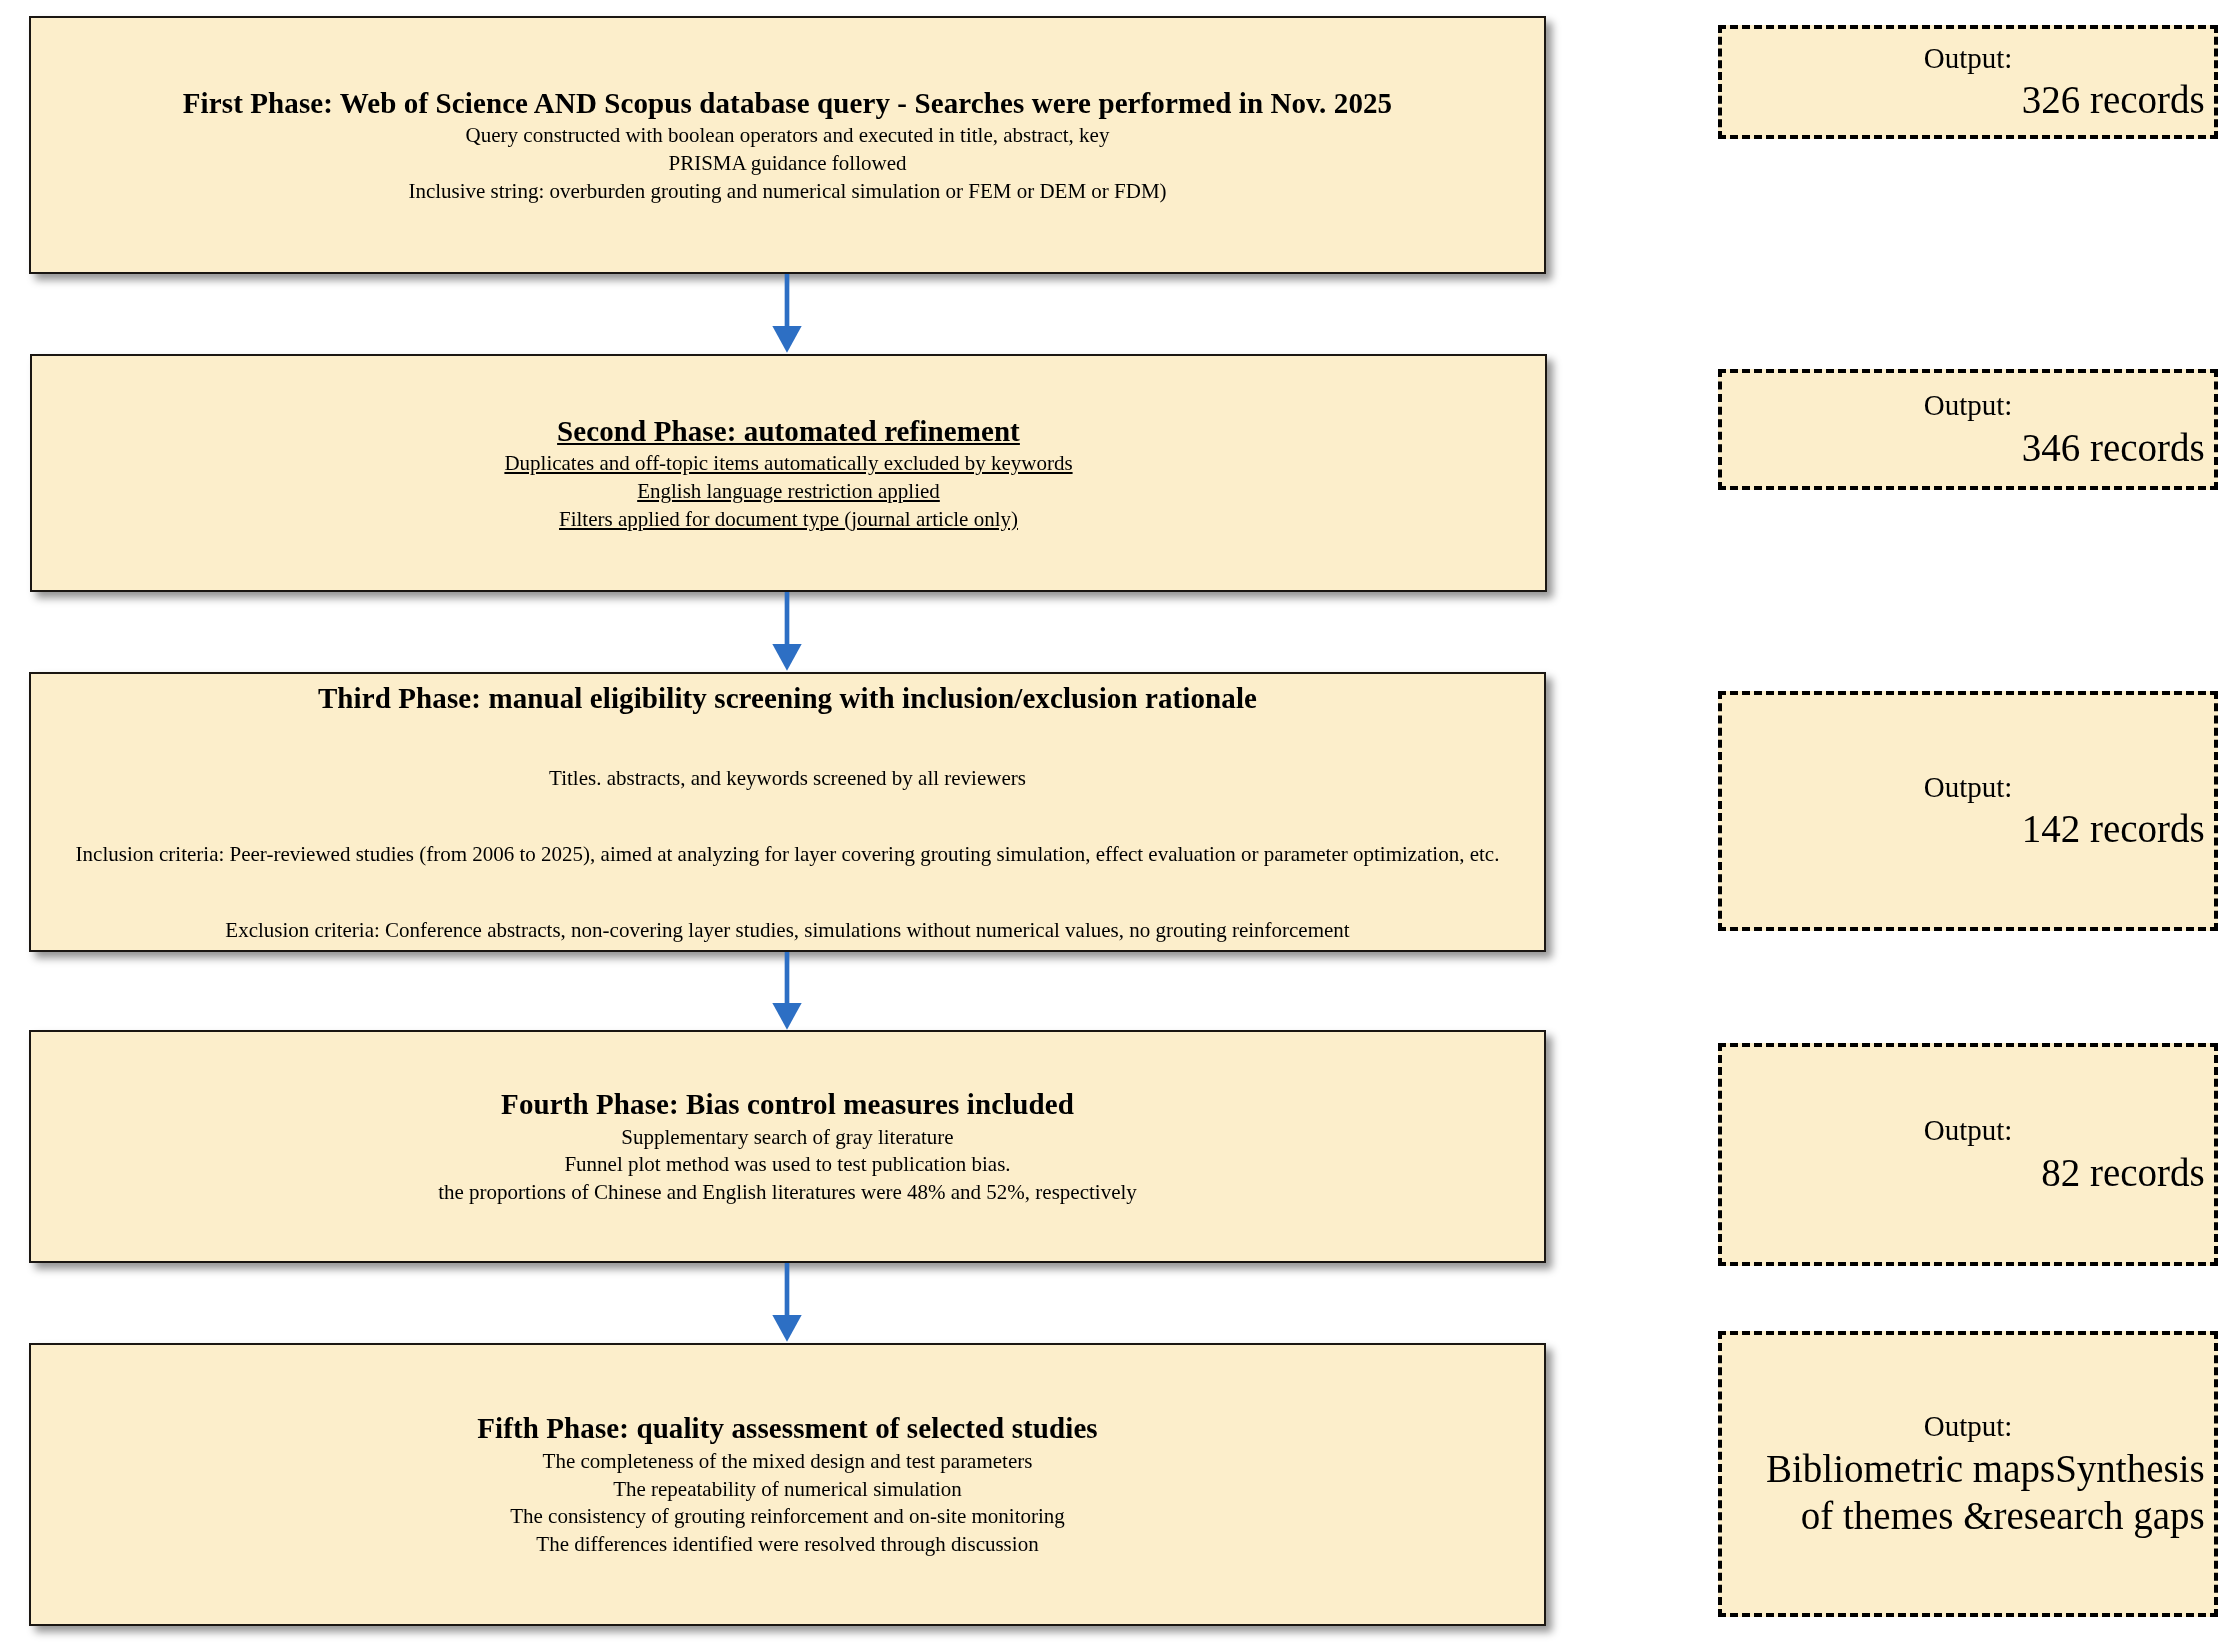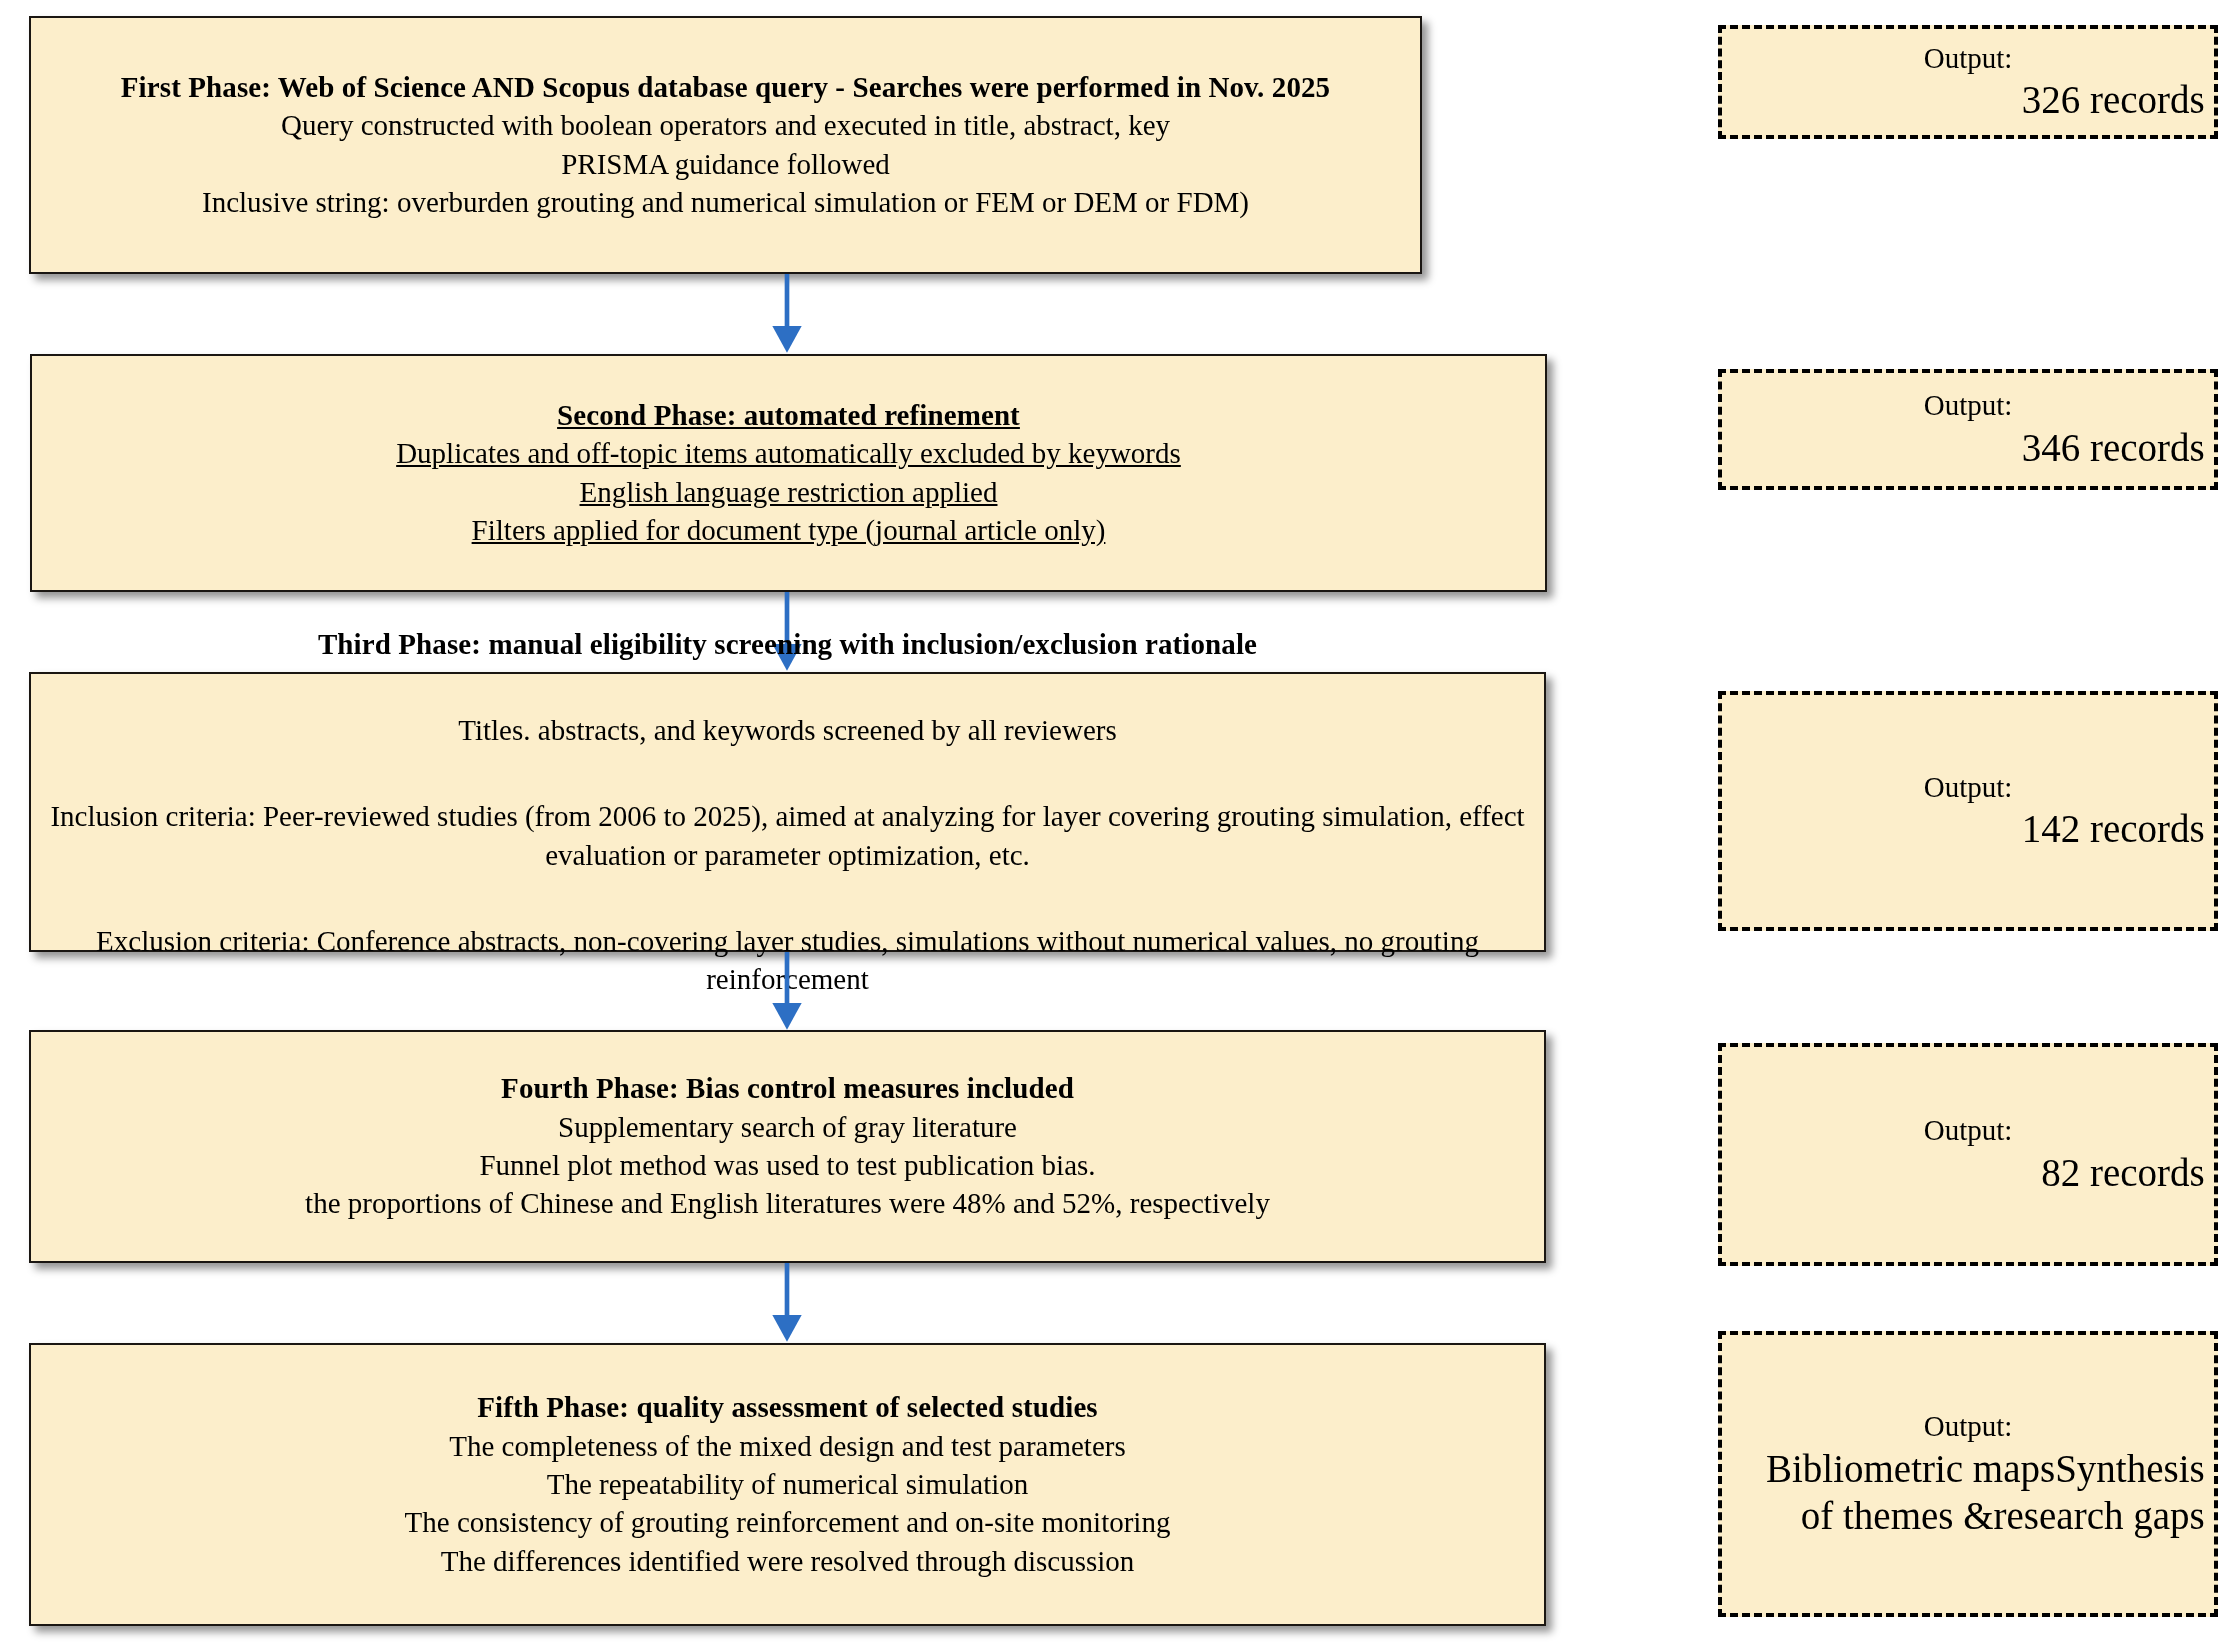--- a/index.html
+++ b/index.html
@@ -39,21 +39,21 @@
   .phase-title {
     font-size: 29px;
     font-weight: bold;
     line-height: 1.30;
     letter-spacing: 0.1px;
     text-align: center;
     width: 100%;
   }
 
   .phase-line {
-    font-size: 29px;
+    font-size: 21px;
     font-weight: normal;
     line-height: 1.32;
     text-align: center;
     width: 100%;
   }
 
   
   .output-box {
     position: absolute;
     box-sizing: border-box;
@@ -94,21 +94,21 @@
     width: 100%;
     height: 100%;
     overflow: visible;
   }
 </style>
 </head>
 <body>
 
 <div id="canvas">
 
-  <div class="phase-box" id="box-phase-1" style="left:29px; top:16px; width:1393px; height:258px;">
+  <div class="phase-box" id="box-phase-1" style="left:29px; top:16px; width:1517px; height:258px;">
     <div class="phase-title">First Phase: Web of Science AND Scopus database query - Searches were performed in Nov. 2025</div>
     <div class="phase-line">Query constructed with boolean operators and executed in title, abstract, key</div>
     <div class="phase-line">PRISMA guidance followed</div>
     <div class="phase-line">Inclusive string: overburden grouting and numerical simulation or FEM or DEM or FDM)</div>
   </div>
 
   <div class="connector" id="conn-1-2" style="left:767px; top:274px; height:80px;">
     <svg viewBox="0 0 60 120" preserveAspectRatio="none">
       <line x1="30" y1="0" x2="30" y2="84" stroke="#2d6fc4" stroke-width="7"></line>
       <polygon points="30,118 8,78 52,78" fill="#2d6fc4"></polygon>

